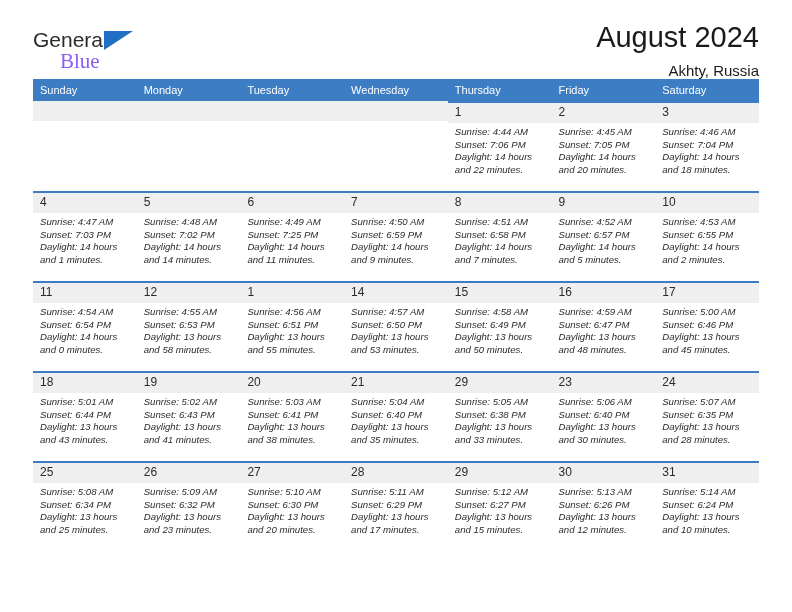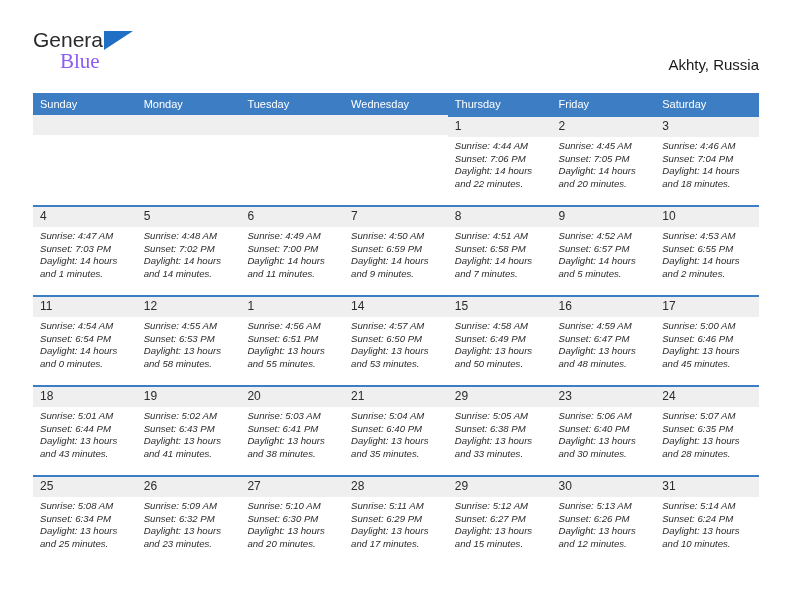--- a/index.html
+++ b/index.html
@@ -13,21 +13,21 @@
   .page{
     position:relative;
     width:792px;height:612px;
     box-sizing:border-box;
     padding:0 33px;
   }
 
   
   .topbar{
     display:flex;
-    align-items:flex-end;
+    align-items:center;
     justify-content:space-between;
     height:72px;
     padding-top:28px;
     box-sizing:border-box;
   }
   .logo{
     position:relative;
     line-height:1;
     user-select:none;
   }
@@ -64,21 +64,21 @@
   }
   .cal-sub{
     font-size:15px;
     color:#1a1a1a;
     display:block;
     margin-top:11px;
   }
 
   
   .calendar{
-    margin-top:21px;
+    margin-top:7px;
     width:726px;
     border-collapse:collapse;
     table-layout:fixed;
   }
   .calendar th{
     background:#3c7dc4;
     color:#ffffff;
     font-size:11px;
     font-weight:normal;
     text-align:left;
@@ -135,20 +135,21 @@
 
   <div class="topbar">
 
     <div class="logo">
       <span class="logo-general">General</span>
       <span class="logo-tri"></span>
       <span class="logo-blue">Blue</span>
     </div>
 
     <div class="titlewrap">
+      <span class="cal-title">August 2024</span>
       <span class="cal-sub">Akhty, Russia</span>
     </div>
 
   </div>
 
   <table class="calendar">
     <thead>
       <tr>
         <th>Sunday</th>
         <th>Monday</th>
@@ -236,21 +237,21 @@
                 <div>Daylight: 14 hours</div>
                 <div>and 14 minutes.</div>
               </div>
             </div>
           </td>
           <td>
             <div class="cell">
               <div class="daynum">6</div>
               <div class="info">
                 <div>Sunrise: 4:49 AM</div>
-                <div>Sunset: 7:00 PM</div>
+                <div>Sunset: 7:25 PM</div>
                 <div>Daylight: 14 hours</div>
                 <div>and 11 minutes.</div>
               </div>
             </div>
           </td>
           <td>
             <div class="cell">
               <div class="daynum">7</div>
               <div class="info">
                 <div>Sunrise: 4:50 AM</div>

